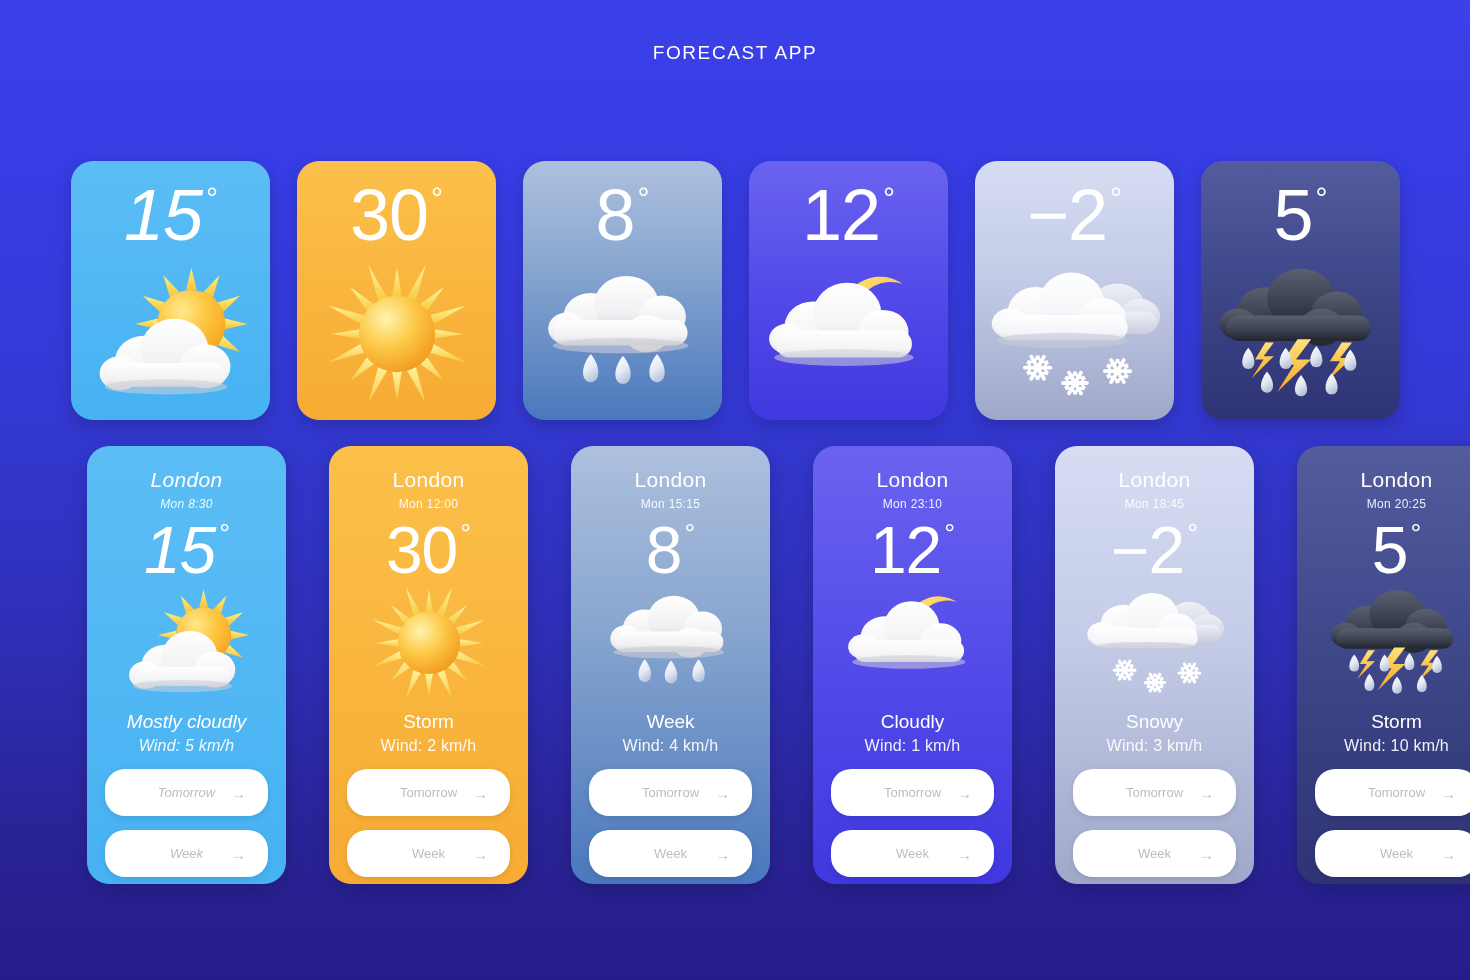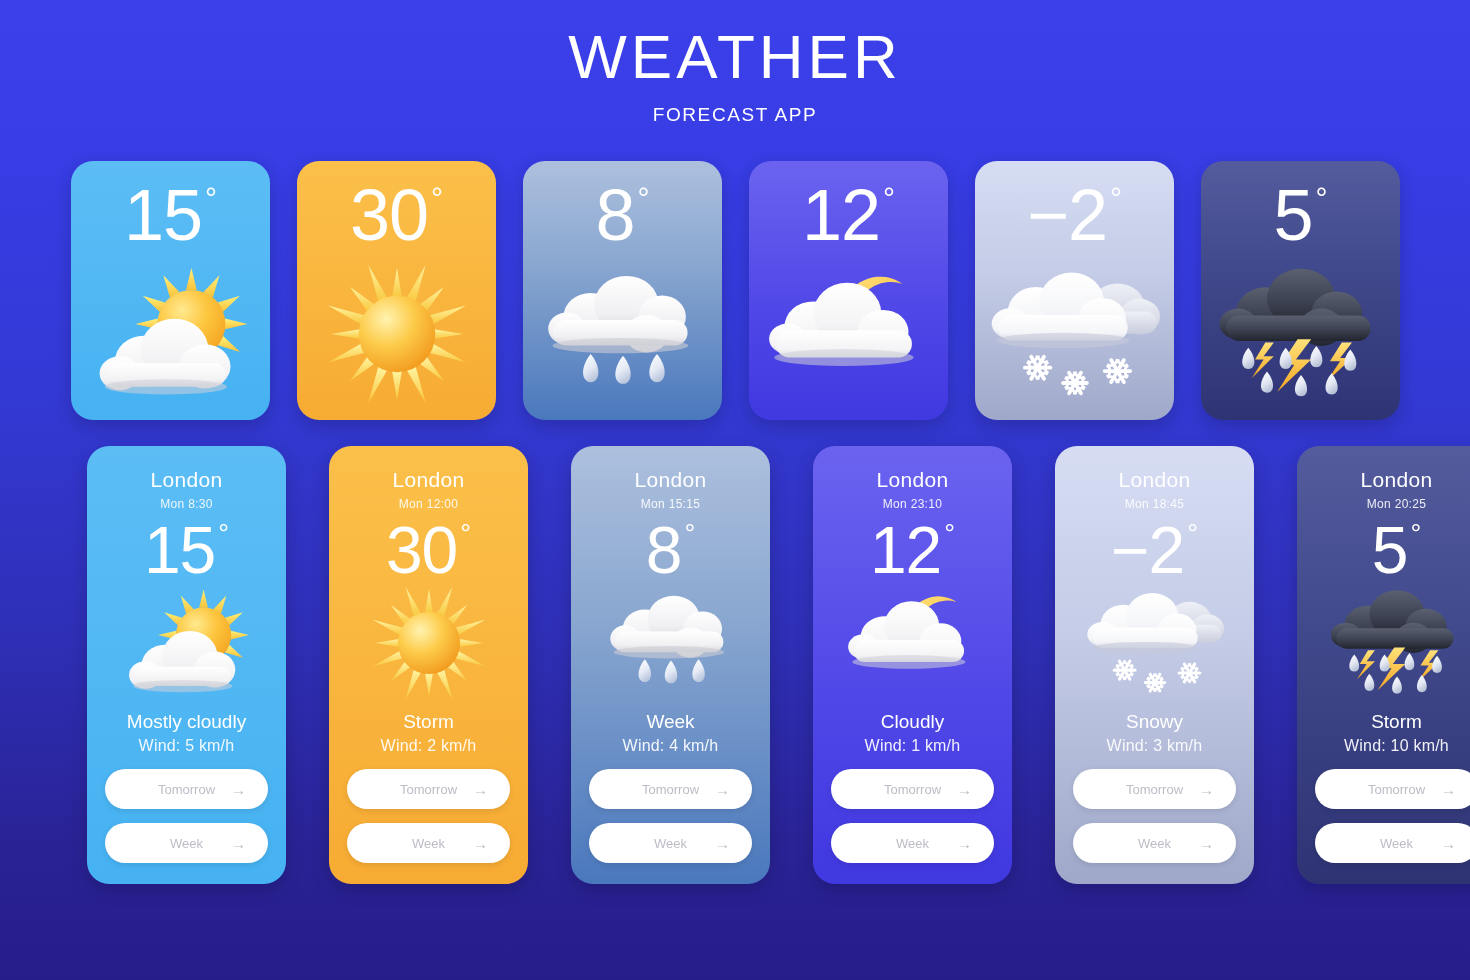--- a/index.html
+++ b/index.html
@@ -51,21 +51,21 @@
     position:relative;
     overflow:hidden;
     box-shadow:0 6px 18px rgba(0,0,0,.18);
     display:flex;
     flex-direction:column;
     align-items:center;
     margin-left:16px;
   }
 
   
-  .bg-sunnycloud { background:linear-gradient(180deg,#5cbdf5 0%,#46b2f2 100%); }
+  .bg-sunnycloud { background:linear-gradient(180deg,#5cbdf5 0%,#46b2f2 100%);font-style:italic; }
   .bg-sunny      { background:linear-gradient(180deg,#fbc04a 0%,#f7ab33 100%); }
   .bg-rainy      { background:linear-gradient(180deg,#adc0de 0%,#8ba8d0 38%,#4a78bd 100%); }
   .bg-cloudy     { background:linear-gradient(180deg,#6b63ef 0%,#5148e8 55%,#4038e0 100%); }
   .bg-snowy      { background:linear-gradient(180deg,#d6ddf3 0%,#c3cbe6 45%,#9fa8c9 100%); }
   .bg-storm      { background:linear-gradient(180deg,#545c9e 0%,#414a8c 40%,#2e3374 100%); }
 
   
   .temp-row {
     position:absolute;
     left:0; right:0;
@@ -98,21 +98,21 @@
   .detail-temp-deg { font-size:27px; font-weight:300; margin-left:3px; margin-top:2px; }
   .detail-icon-slot {
     height:132px; width:100%;
     display:flex; align-items:center; justify-content:center;
     margin-top:-6px;
   }
   .cond { color:#ffffff; font-size:19px; font-weight:400; margin-top:2px; }
   .wind { color:rgba(255,255,255,.92); font-size:16px; font-weight:400; margin-top:4px; letter-spacing:.2px; }
 
   .btn {
-    width:163px; height:40px;
+    width:163px; height:47px;
     background:#ffffff;
     border-radius:20px;
     margin-top:14px;
     display:flex;
     align-items:center;
     justify-content:center;
     position:relative;
     cursor:pointer;
     box-shadow:0 2px 6px rgba(0,0,0,.10);
   }
@@ -123,21 +123,20 @@
     transform:translateY(-50%);
     color:#bcbcc6; font-size:15px; line-height:1;
   }
 
   svg.wicon { display:block; }
 </style>
 </head>
 <body>
 
 <div id="header">
-  <div id="app-title">WEATHER</div>
   <div id="app-subtitle">FORECAST APP</div>
 </div>
 
 <div class="grid" id="grid-icon-cards">
     <div class="icon-card bg-sunnycloud">
     <div class="temp-row">
       <span class="temp-val">15</span>
       <span class="temp-deg">°</span>
     </div>
     <div class="icon-slot">

